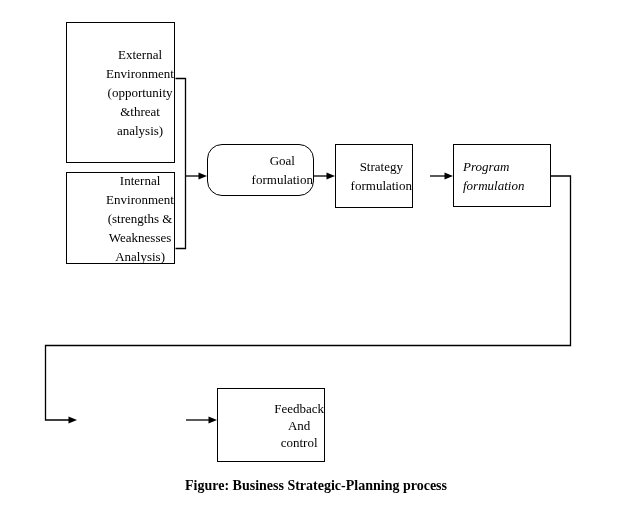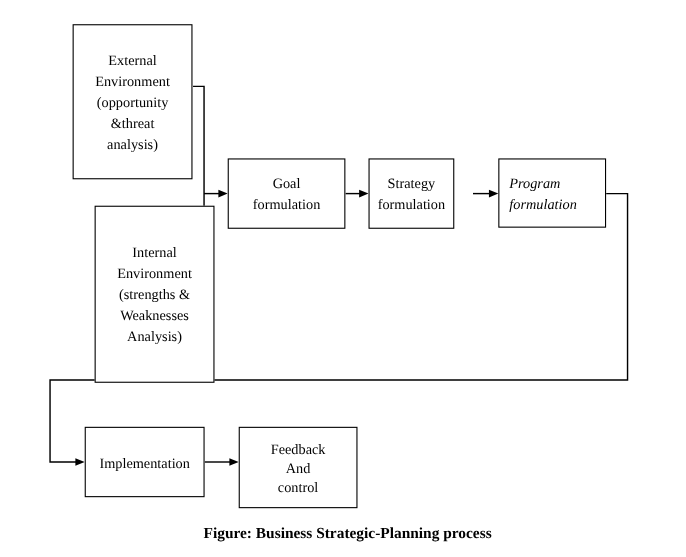--- a/index.html
+++ b/index.html
@@ -13,29 +13,29 @@
     color: #000000;
     overflow: hidden;
   }
   .connectors { position: absolute; left: 0; top: 0; width: 624px; height: 506px; }
   .box {
     position: absolute;
     border: 1.5px solid #000000;
     background: #ffffff;
     display: flex;
     align-items: center;
-    justify-content: center;
+    justify-content: flex-end;
     text-align: center;
     font-size: 13px;
     line-height: 19px;
   }
   .box-label { white-space: pre-line; }
   .b-external       { left: 66px;  top: 22px;  width: 109px; height: 141px; }
-  .b-internal       { left: 66px;  top: 187px; width: 109px; height: 161px; margin-left: 20px; }
-  .b-goal           { left: 207px; top: 144px; width: 107px; height: 64px; }
+  .b-internal       { left: 66px;  top: 172px; width: 109px; height: 92px; }
+  .b-goal           { left: 207px; top: 144px; width: 107px; height: 52px; border-radius: 15px; }
   .b-strategy       { left: 335px; top: 144px; width: 78px;  height: 64px; }
   .b-program        { left: 453px; top: 144px; width: 98px;  height: 63px;
                       justify-content: flex-start; text-align: left; padding-left: 9px; font-style: italic; }
   .b-implementation { left: 77px;  top: 388px; width: 109px; height: 64px; }
   .b-feedback       { left: 217px; top: 388px; width: 108px; height: 74px; line-height: 17px; }
   .caption {
     position: absolute;
     left: 4px;
     top: 477px;
     width: 624px;
@@ -92,23 +92,20 @@
   <div class="box b-strategy">
     <span class="box-label">Strategy
 formulation</span>
   </div>
 
   <div class="box b-program">
     <span class="box-label">Program
 formulation</span>
   </div>
 
-  <div class="box b-implementation">
-    <span class="box-label">Implementation</span>
-  </div>
 
   <div class="box b-feedback">
     <span class="box-label">Feedback
 And
 control</span>
   </div>
 
   <div class="caption">Figure: Business Strategic-Planning process</div>
 
 </div>

